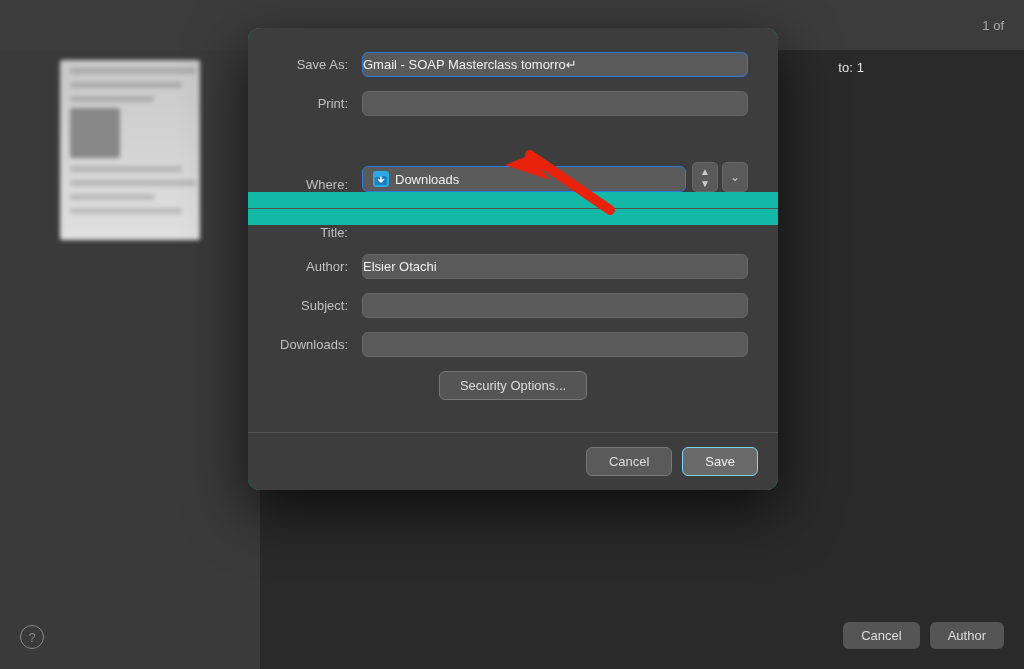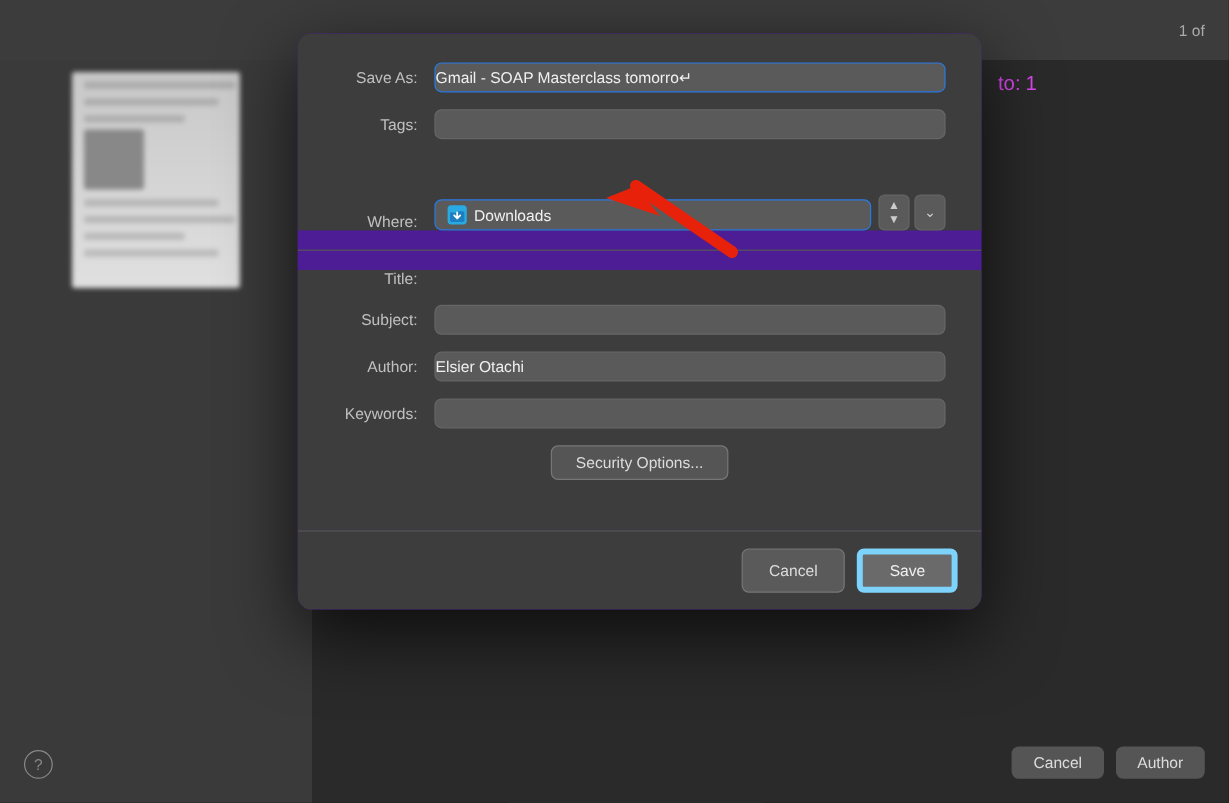--- a/index.html
+++ b/index.html
@@ -123,22 +123,22 @@
       align-items: center;
       justify-content: center;
       cursor: pointer;
     }
 
     
     .modal {
       position: absolute;
       top: 28px;
       left: 248px;
-      width: 570px;
-      background: #4c1d95;
+      width: 530px;
+      background: #14b8a6;
       border-radius: 12px;
       box-shadow: 0 20px 60px rgba(0,0,0,0.7);
       overflow: hidden;
       padding-bottom: 0;
     }
 
     .modal-top {
       background: #3d3d3d;
       padding: 24px 30px 0;
     }
@@ -279,41 +279,41 @@
 
     .btn-cancel {
       background: #5a5a5a;
       color: #ddd;
       border: 1px solid #777;
     }
 
     .btn-save {
       background: #6a6a6a;
       color: #f0f0f0;
-      border: 5px solid #7dd3fc;
+      border: 1px solid #7dd3fc;
     }
 
     
     .red-arrow {
       position: absolute;
       top: 130px;
       left: 480px;
       width: 160px;
       height: 100px;
       pointer-events: none;
       z-index: 100;
     }
 
     
     .page-num-area {
       position: absolute;
       top: 60px;
       right: 160px;
-      color: #d946ef;
-      font-size: 17px;
+      color: #e5e5e5;
+      font-size: 13px;
       display: flex;
       align-items: center;
       gap: 4px;
     }
   </style>
 </head>
 <body>
 
 <div class="bg-overlay"></div>
 
@@ -350,21 +350,21 @@
 
 <div class="modal">
   <div class="modal-top">
 
     <div class="form-row">
       <label class="form-label">Save As:</label>
       <input class="form-input" type="text" value="Gmail - SOAP Masterclass tomorro↵" style="">
     </div>
 
     <div class="form-row">
-      <label class="form-label">Tags:</label>
+      <label class="form-label">Print:</label>
       <input class="form-input no-border" type="text" value="" style="">
     </div>
 
     <div class="form-row where-row">
       <label class="form-label">Where:</label>
       <div class="where-dropdown">
         <div class="downloads-icon">
           <svg width="14" height="14" viewBox="0 0 14 14" fill="none">
             <rect x="1" y="4" width="12" height="9" rx="1.5" fill="#1e7fc0"></rect>
             <rect x="1" y="2" width="6" height="3" rx="1" fill="#29aae2"></rect>
@@ -386,35 +386,35 @@
 
   <div class="divider"></div>
 
   <div class="modal-bottom">
 
     <div class="form-row">
       <label class="form-label">Title:</label>
     </div>
 
     <div class="form-row">
+      <label class="form-label">Author:</label>
+      <input class="form-input no-border" type="text" value="Elsier Otachi" style="">
+    </div>
+
+    <div class="form-row">
       <label class="form-label">Subject:</label>
       <input class="form-input no-border" type="text" value="" style="">
     </div>
 
     <div class="form-row">
-      <label class="form-label">Author:</label>
-      <input class="form-input no-border" type="text" value="Elsier Otachi" style="">
-    </div>
-
-    <div class="form-row">
-      <label class="form-label">Keywords:</label>
+      <label class="form-label">Downloads:</label>
       <input class="form-input no-border" type="text" value="" style="">
     </div>
 
-    <div style="display:flex; justify-content:center; margin-top:10px; margin-bottom:22px;">
+    <div style="display:flex; justify-content:center; margin-top:10px; margin-bottom:12px;">
       <button class="security-btn">Security Options...</button>
     </div>
 
   </div>
 
   <div class="modal-footer">
     <button class="footer-btn btn-cancel">Cancel</button>
     <button class="footer-btn btn-save">Save</button>
   </div>
 </div>

